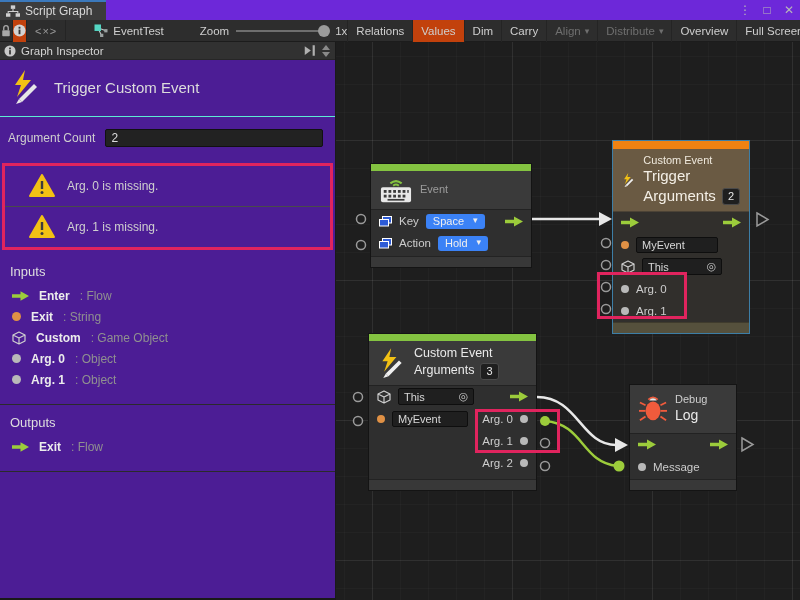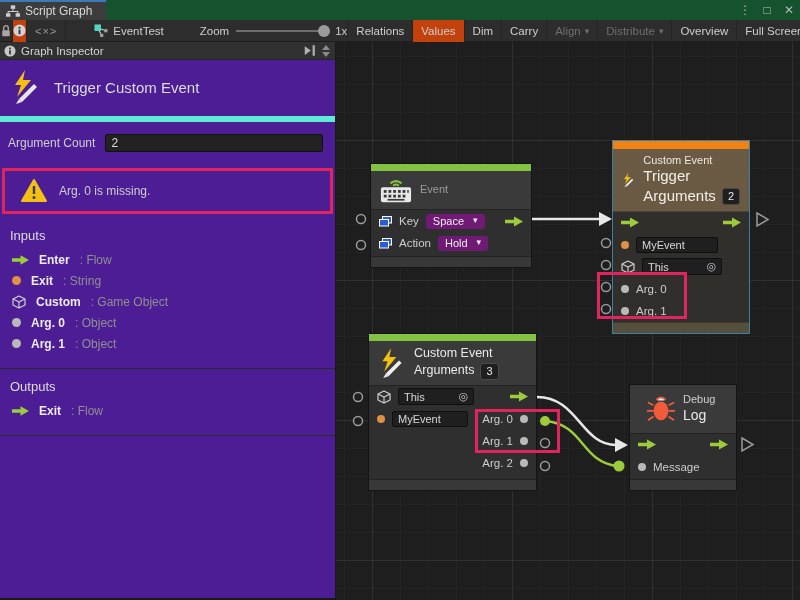--- a/index.html
+++ b/index.html
@@ -1,21 +1,21 @@
 <!DOCTYPE html>
 <html><head>
 <meta charset="utf-8">
 <style>
   * { margin:0; padding:0; box-sizing:border-box; }
   html,body { width:800px; height:600px; background:#191919; overflow:hidden;
     font-family:"Liberation Sans", sans-serif; }
   .window { width:800px; height:600px; display:flex; flex-direction:column; background:#282828; }
 
   
-  .tabbar { height:20px; background:#14532d; display:flex; align-items:stretch; flex:0 0 20px; }
+  .tabbar { height:20px; background:#6d28d9; display:flex; align-items:stretch; flex:0 0 20px; }
   .tab { display:flex; align-items:center; gap:5px; padding:0 14px 0 6px; background:#3c3c3c;
     border-top:2px solid #3b79bc; color:#d8d8d8; font-size:12px; }
   .tabbar .spacer { flex:1; }
   .wctl { color:#b8b8b8; font-size:12px; width:22px; display:flex; align-items:center; justify-content:center; cursor:default; }
 
   
   .toolbar { height:22px; flex:0 0 22px; background:#2d2d2d; border-bottom:1px solid #1c1c1c;
     display:flex; align-items:center; color:#cfcfcf; font-size:11.5px; }
   .tbtn { height:22px; display:flex; align-items:center; justify-content:center; padding:0 8px; border-right:1px solid #242424; }
   .tbtn.square { width:26px; padding:0; }
@@ -36,28 +36,28 @@
   
   .inspector { width:336px; flex:0 0 336px; background:#4c1d95; border-right:1px solid #1a1a1a;
     border-bottom:2px solid #191919; color:#cfcfcf; display:flex; flex-direction:column; }
   .insp-header { height:18px; background:#313131; border-bottom:1px solid #262626; display:flex;
     align-items:center; gap:5px; padding:0 4px; font-size:11.5px; color:#d4d4d4; }
   .insp-header .sp { flex:1; }
   .spinners { display:flex; flex-direction:column; gap:2px; padding-right:1px; }
   .spinners i { width:0; height:0; border-left:4px solid transparent; border-right:4px solid transparent; display:block; }
   .spin-up { border-bottom:5px solid #8a8a8a; }
   .spin-down { border-top:5px solid #8a8a8a; }
-  .unit-title { display:flex; align-items:center; gap:12px; padding:10px 10px 12px 10px; border-bottom:6px solid #5eead4; }
+  .unit-title { display:flex; align-items:center; gap:12px; padding:10px 10px 12px 10px; border-bottom:1px solid #5eead4; }
   .unit-title .t { font-size:15px; color:#dcdcdc; }
   .argrow { display:flex; align-items:center; padding:12px 12px 10px 8px; gap:10px; }
   .argrow label { font-size:12px; color:#cfcfcf; white-space:nowrap; }
   .argrow input { flex:1; height:18px; background:#222222; border:1px solid #111111; border-radius:2px;
     color:#dddddd; font-size:12px; padding:0 5px; font-family:inherit; }
   .warnbox { margin:6px 2px 4px 2px; border:3px solid #e0245e; }
-  .warnrow { display:flex; align-items:center; gap:12px; padding:8px 16px; font-size:12px; color:#cfcfcf; }
+  .warnrow { display:flex; align-items:center; gap:12px; padding:8px 24px; font-size:12px; color:#cfcfcf; }
   .warnrow + .warnrow { border-top:1px solid #4a4a4a; }
   .sect { padding:10px 10px 4px 10px; font-size:13px; color:#dedede; }
   .portlist { padding:2px 10px 8px 12px; }
   .portrow { display:flex; align-items:center; gap:10px; height:21px; font-size:12px; }
   .portrow .pname { color:#ececec; font-weight:bold; }
   .portrow .ptype { color:#909090; }
   .sect-div { border:none; border-top:1px solid #2b2b2b; margin:6px 0 0 0; }
   .dot { width:9px; height:9px; border-radius:50%; display:inline-block; flex:0 0 9px; }
   .dot.orange { background:#e09145; }
   .dot.grey { background:#b9b9b9; }
@@ -79,21 +79,21 @@
   .nbar.green { background:#84c341; }
   .nbar.orange { background:#ef8212; height:8px; flex-basis:8px; }
   .nhead { background:#3a3a3a; border-bottom:1px solid #222222; display:flex; align-items:center; gap:8px; padding:5px 9px; }
   .nhead .tt { font-size:12.5px; color:#eaeaea; line-height:1.25; }
   .nhead .st { font-size:11px; color:#9c9c9c; line-height:1.2; }
   .nfoot { background:#383838; border-top:1px solid #232323; height:11px; flex:0 0 11px; margin-top:auto; }
   .nrow { display:flex; align-items:center; gap:7px; height:22px; padding:0 8px; font-size:11.5px; }
   .field { background:#1f1f1f; border:1px solid #0e0e0e; border-radius:2px; color:#d8d8d8;
     font-size:11px; padding:1px 5px; display:flex; align-items:center; }
   .field .tgt { margin-left:auto; color:#cfcfcf; font-size:11px; }
-  .drop { background:#701a75; border-radius:3px; color:#eeeeee; font-size:11px; padding:1.5px 7px;
+  .drop { background:#3b82f6; border-radius:3px; color:#eeeeee; font-size:11px; padding:1.5px 7px;
     display:flex; align-items:flex-start; gap:5px; }
   .badge { background:#1f1f1f; border:1px solid #4a4a4a; border-radius:3px; color:#e8e8e8;
     font-size:11px; padding:0 5px; line-height:15px; }
   .garrow { flex:0 0 auto; display:flex; }
   .push { margin-left:auto; }
   .anno { position:absolute; border:3px solid #e0245e; z-index:10; pointer-events:none; }
 
   
   .node.selected { border:1px solid #3d7ea6; background:#312f2c; }
   .node.selected .nhead { background:#6a5a43; border-bottom:1px solid #4c4336; }
@@ -224,20 +224,28 @@
       </div>
 
       <div class="warnbox">
         <div class="warnrow">
           <svg width="26" height="24" viewBox="0 0 26 24">
             <path d="M13 1 L25 22 H1 Z" fill="#f2c114" stroke="#f2c114" stroke-width="2" stroke-linejoin="round"></path>
             <rect x="11.8" y="7" width="2.4" height="8" fill="#3c3c3c"></rect>
             <circle cx="13" cy="18.5" r="1.5" fill="#3c3c3c"></circle>
           </svg>
           <span>Arg. 0 is missing.</span>
+        </div>
+        <div class="warnrow">
+          <svg width="26" height="24" viewBox="0 0 26 24">
+            <path d="M13 1 L25 22 H1 Z" fill="#f2c114" stroke="#f2c114" stroke-width="2" stroke-linejoin="round"></path>
+            <rect x="11.8" y="7" width="2.4" height="8" fill="#3c3c3c"></rect>
+            <circle cx="13" cy="18.5" r="1.5" fill="#3c3c3c"></circle>
+          </svg>
+          <span>Arg. 1 is missing.</span>
         </div>
       </div>
 
       <div class="sect">Inputs</div>
       <div class="portlist">
         <div class="portrow">
           <svg class="garrow" width="17" height="10" viewBox="0 0 18 10">
             <path d="M0 3.2 H9 V0 L18 5 L9 10 V6.8 H0 Z" fill="#9ccc3b"></path>
             </svg>
           <span class="pname">Enter</span>
@@ -458,21 +466,21 @@
           <span class="dot grey small"></span>
         </div>
         <div class="nrow">
           <span class="push">Arg. 2</span>
           <span class="dot grey small"></span>
         </div>
         <div class="nfoot"></div>
       </div>
 
       <div class="node" style="left:293px; top:342px; width:108px; height:107px;">
-        <div class="nhead" style="padding:8px 17px;">
+        <div class="nhead" style="padding:8px 9px;">
           <svg width="28" height="30" viewBox="0 0 30 32">
             <path d="M10 6 Q15 1 20 6" stroke="#f05b3c" stroke-width="2" fill="none"></path>
             <path d="M11 7 a4.5 4.5 0 0 1 8 0 Z" fill="#e8e8e8"></path>
             <ellipse cx="15" cy="18" rx="8" ry="10" fill="#f05b3c"></ellipse>
             <g stroke="#f05b3c" stroke-width="2">
               <line x1="7" y1="12" x2="1" y2="9"></line>
                 <line x1="7" y1="18" x2="0" y2="18"></line>
                 <line x1="7" y1="24" x2="1" y2="28"></line>
               <line x1="23" y1="12" x2="29" y2="9"></line>
                 <line x1="23" y1="18" x2="30" y2="18"></line>

